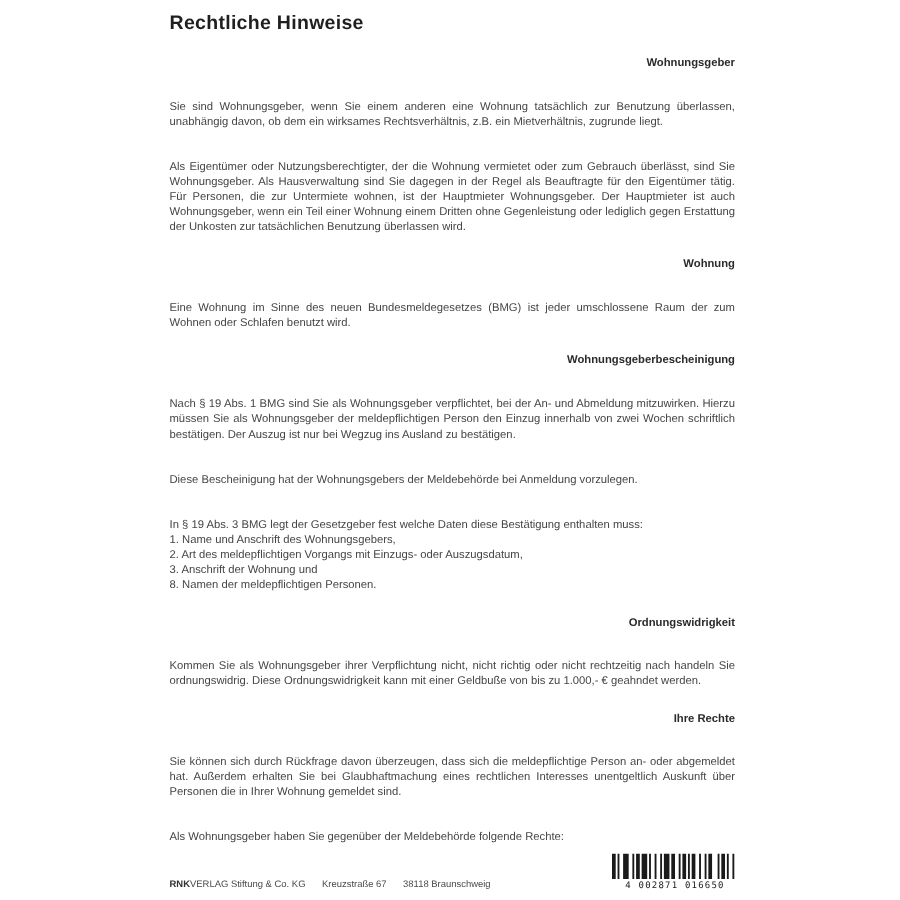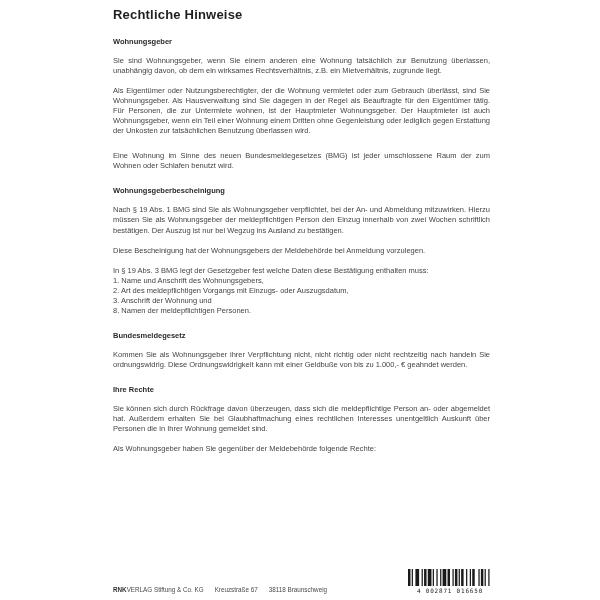--- a/index.html
+++ b/index.html
@@ -13,25 +13,26 @@
   }
   .page { padding: 7px 110px 0 113px; }
   .doc-title {
     font-size: 13px; font-weight: bold; color: #1f1f1f;
     letter-spacing: .2px; margin: 0 0 15px 0;
   }
   .intro, .para, .list-line, .closing {
     font-size: 7.5px; line-height: 1.34;
     text-align: justify; hyphens: auto; margin: 0;
   }
-  .para { margin-top: 10px; }
+  .para { margin-top: 20px; }
   .section { margin-top: 15px; }
   .heading {
     font-size: 7.5px; font-weight: bold; color: #2a2a2a;
     margin-bottom: 1px;
+    text-align: right;
   }
   .closing { margin-top: 17px; font-weight: bold; color: #2d2d2d; line-height: 1.38; }
   .footer {
     position: absolute; left: 113px; top: 586px;
     font-size: 6.3px; color: #4a4a4a; white-space: nowrap;
   }
   .publisher-name { font-weight: bold; color: #333; }
   .sep { display: inline-block; width: 11px; }
   .barcode { position: absolute; left: 408px; top: 569px; width: 84px; text-align: center; }
   .barcode svg { display: block; }
@@ -45,34 +46,35 @@
 
 <div class="page">
   <h1 class="doc-title">Rechtliche Hinweise</h1>
   <div id="sections">
       <div class="section">
         <div class="heading">Wohnungsgeber</div>
         <p class="para">Sie sind Wohnungsgeber, wenn Sie einem anderen eine Wohnung tatsächlich zur Benutzung überlassen, unabhängig davon, ob dem ein wirksames Rechtsverhältnis, z.B. ein Mietverhältnis, zugrunde liegt.</p>
         <p class="para">Als Eigentümer oder Nutzungsberechtigter, der die Wohnung vermietet oder zum Gebrauch überlässt, sind Sie Wohnungsgeber. Als Hausverwaltung sind Sie dagegen in der Regel als Beauftragte für den Eigentümer tätig. Für Personen, die zur Untermiete wohnen, ist der Hauptmieter Wohnungsgeber. Der Hauptmieter ist auch Wohnungsgeber, wenn ein Teil einer Wohnung einem Dritten ohne Gegenleistung oder lediglich gegen Erstattung der Unkosten zur tatsächlichen Benutzung überlassen wird.</p>
       </div>
       <div class="section">
+        <div class="heading">Wohnung</div>
         <p class="para">Eine Wohnung im Sinne des neuen Bundesmeldegesetzes (BMG) ist jeder umschlossene Raum der zum Wohnen oder Schlafen benutzt wird.</p>
       </div>
       <div class="section">
         <div class="heading">Wohnungsgeberbescheinigung</div>
         <p class="para">Nach § 19 Abs. 1 BMG sind Sie als Wohnungsgeber verpflichtet, bei der An- und Abmeldung mitzuwirken. Hierzu müssen Sie als Wohnungsgeber der meldepflichtigen Person den Einzug innerhalb von zwei Wochen schriftlich bestätigen. Der Auszug ist nur bei Wegzug ins Ausland zu bestätigen.</p>
         <p class="para">Diese Bescheinigung hat der Wohnungsgebers der Meldebehörde bei Anmeldung vorzulegen.</p>
         <p class="para">In § 19 Abs. 3 BMG legt der Gesetzgeber fest welche Daten diese Bestätigung enthalten muss:</p>
         <div class="list-line">1. Name und Anschrift des Wohnungsgebers,</div>
         <div class="list-line">2. Art des meldepflichtigen Vorgangs mit Einzugs- oder Auszugsdatum,</div>
         <div class="list-line">3. Anschrift der Wohnung und</div>
         <div class="list-line">8. Namen der meldepflichtigen Personen.</div>
       </div>
       <div class="section">
-        <div class="heading">Bundesmeldegesetz</div>
+        <div class="heading">Ordnungswidrigkeit</div>
         <p class="para">Kommen Sie als Wohnungsgeber ihrer Verpflichtung nicht, nicht richtig oder nicht rechtzeitig nach handeln Sie ordnungswidrig. Diese Ordnungswidrigkeit kann mit einer Geldbuße von bis zu 1.000,- € geahndet werden.</p>
       </div>
       <div class="section">
         <div class="heading">Ihre Rechte</div>
         <p class="para">Sie können sich durch Rückfrage davon überzeugen, dass sich die meldepflichtige Person an- oder abgemeldet hat. Außerdem erhalten Sie bei Glaubhaftmachung eines rechtlichen Interesses unentgeltlich Auskunft über Personen die in Ihrer Wohnung gemeldet sind.</p>
         <p class="para">Als Wohnungsgeber haben Sie gegenüber der Meldebehörde folgende Rechte:</p>
       </div>
     </div>
 </div>
 

